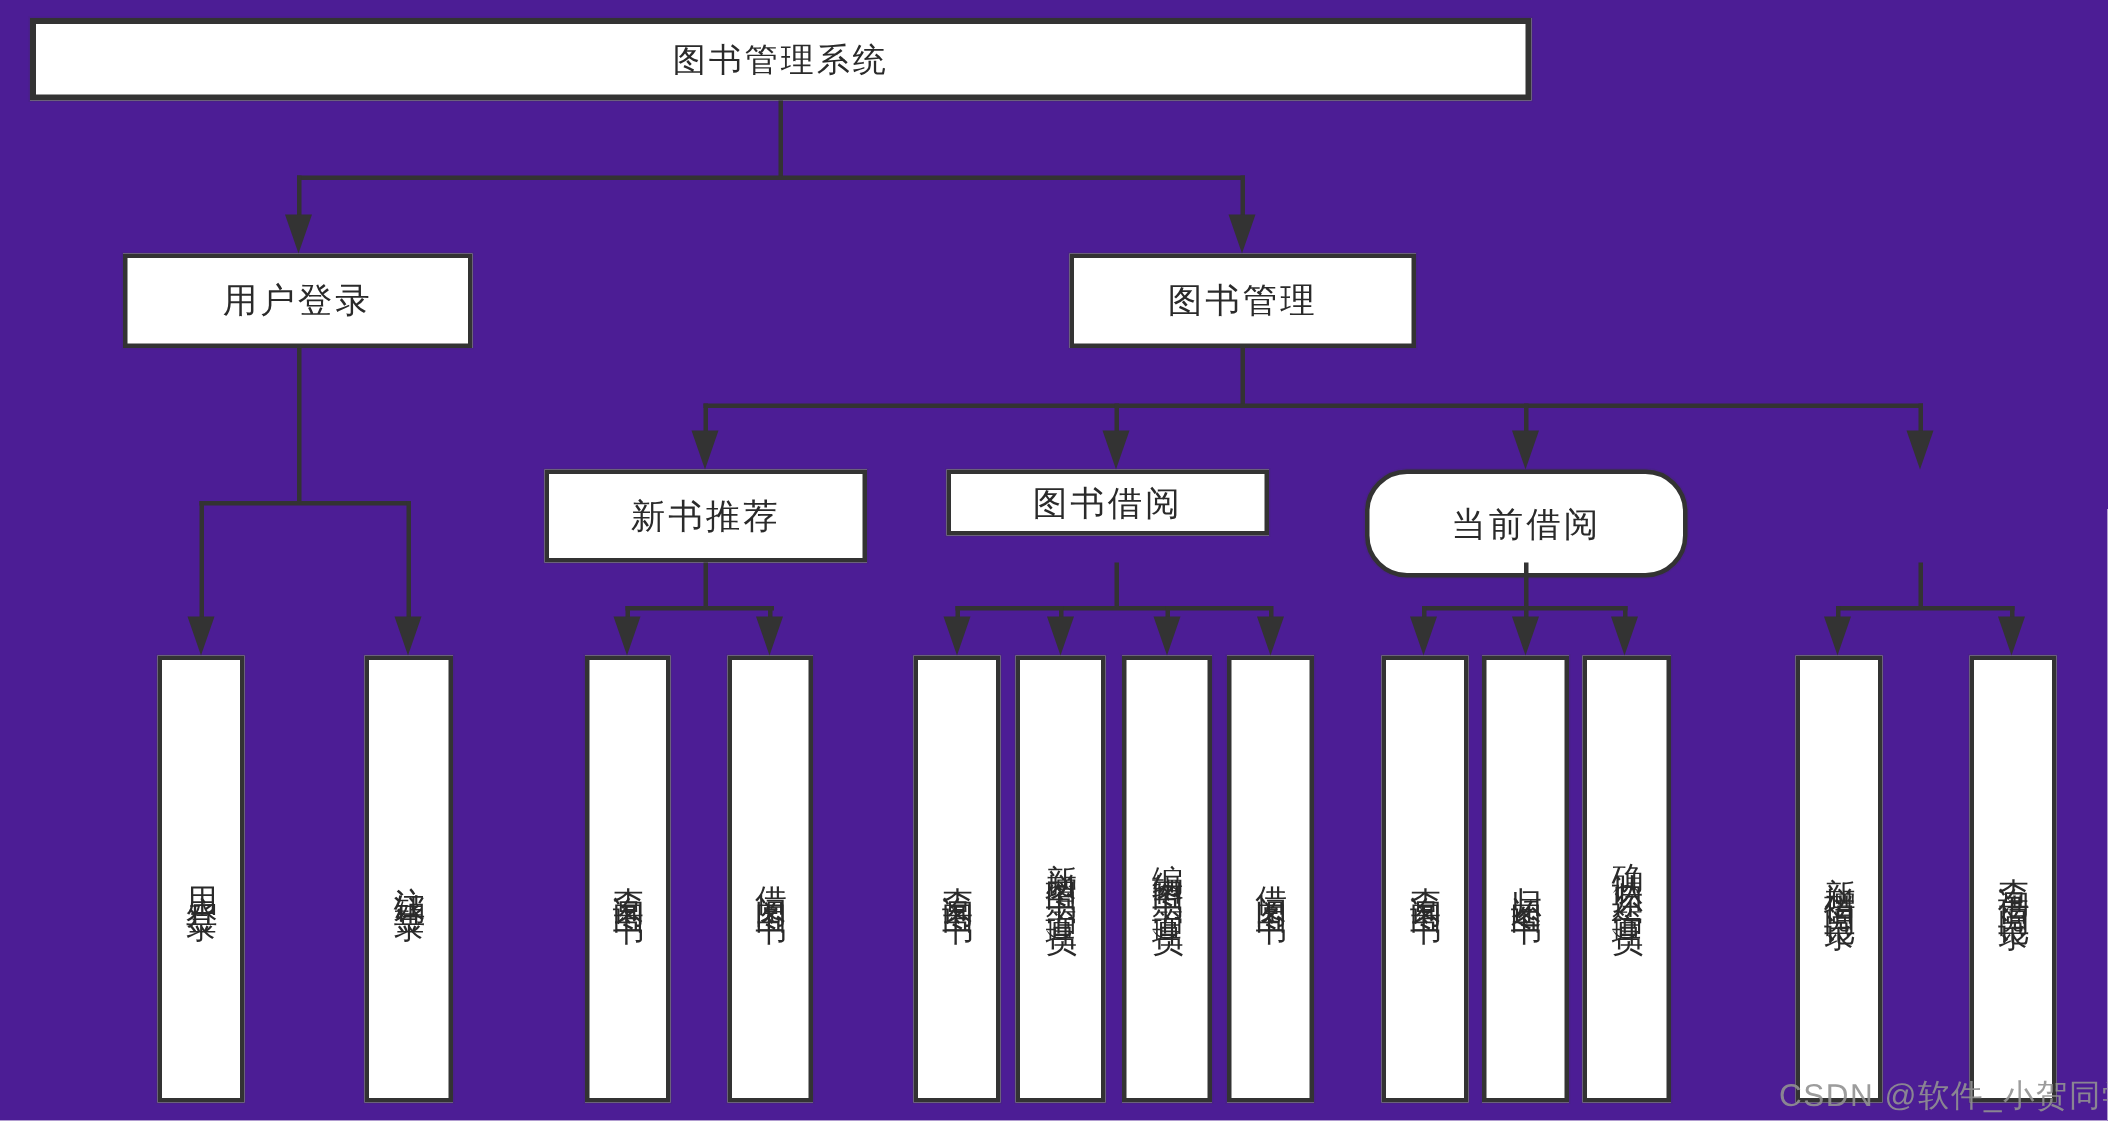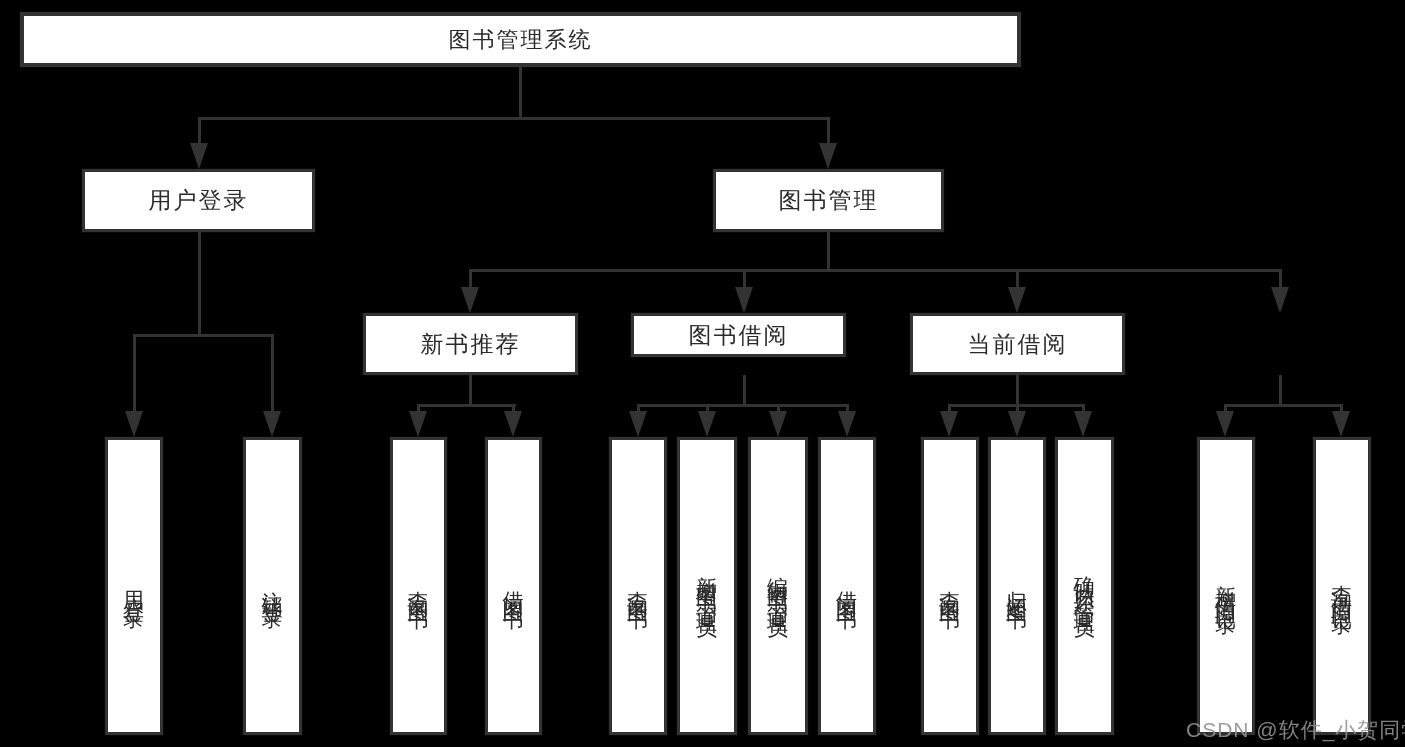--- a/index.html
+++ b/index.html
@@ -5,21 +5,21 @@
   html, body {
     margin: 0;
     padding: 0;
     background: #ffffff;
     font-family: "Liberation Sans", "DejaVu Sans", sans-serif;
   }
   #stage {
     position: relative;
     width: 1405px;
     height: 747px;
-    background: #000000;
+    background: #4c1d95;
     overflow: hidden;
     color: #262626;
   }
   .box {
     position: absolute;
     box-sizing: border-box;
     border: 3px solid #333333;
     background: #ffffff;
     display: flex;
     align-items: center;
@@ -85,21 +85,21 @@
   </div>
 
   <div class="box" style="left:363px; top:313px; width:215px; height:62px;align-items:center;">
     <span class="lbl">新书推荐</span>
   </div>
 
   <div class="box" style="left:631px; top:313px; width:215px; height:44px;">
     <span class="lbl">图书借阅</span>
   </div>
 
-  <div class="box" style="left:910px; top:313px; width:215px; height:62px;">
+  <div class="box" style="left:910px; top:313px; width:215px; height:72px;border-radius:28px;">
     <span class="lbl">当前借阅</span>
   </div>
 
 
   <div class="box leaf" style="left:105px; top:437px; width:58px; height:298px;">
     <span class="lbl">用户登录</span>
   </div>
   <div class="box leaf" style="left:243px; top:437px; width:59px; height:298px;">
     <span class="lbl">注销登录</span>
   </div>

